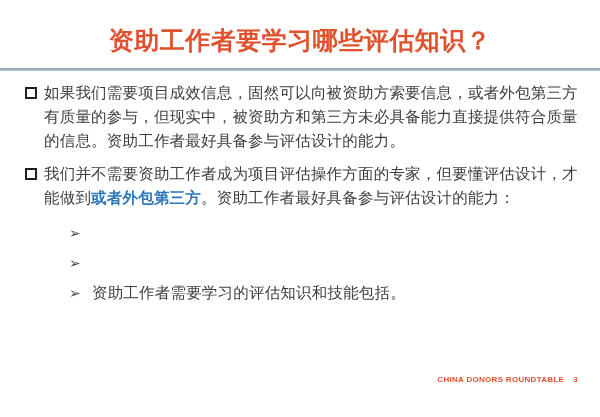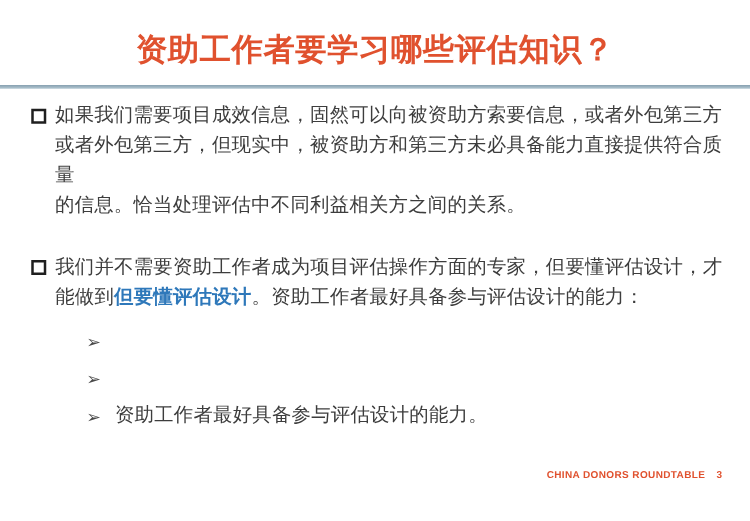--- a/index.html
+++ b/index.html
@@ -30,24 +30,23 @@
     height: 3px;
     background: linear-gradient(#87a0b0, #b4c8d3);
   }
   .content {
     padding: 10px 22px 0 25px;
     color: #3d3d3d;
   }
   .bullet-item {
     display: flex;
     align-items: flex-start;
-    justify-content: space-between;
   }
   .bullet-item + .bullet-item {
-    margin-top: 25px;
+    margin-top: 9px;
   }
   .square-bullet {
     flex: none;
     width: 8px;
     height: 8px;
     border: 2.5px solid #1f1f1f;
     margin-top: 6px;
     margin-right: 7px;
   }
   .bullet-text {
@@ -99,43 +98,43 @@
   <div class="slide-title">资助工作者要学习哪些评估知识？</div>
 
   <div class="divider"></div>
 
   <div class="content">
 
     <div class="bullet-item">
       <span class="square-bullet"></span>
       <div class="bullet-text">
         <div>如果我们需要项目成效信息，固然可以向被资助方索要信息，或者外包第三方</div>
-        <div>或者外包第三方，但现实中，被资助方和第三方未必具备能力直接提供符合质量</div>
-        <div>的信息。恰当处理评估中不同利益相关方之间的关系。</div>
+        <div>有质量的参与，但现实中，被资助方和第三方未必具备能力直接提供符合质量</div>
+        <div>的信息。资助工作者最好具备参与评估设计的能力。</div>
       </div>
     </div>
 
     <div class="bullet-item">
       <span class="square-bullet"></span>
       <div class="bullet-text">
         <div>我们并不需要资助工作者成为项目评估操作方面的专家，但要懂评估设计，才</div>
-        <div><span>能做到</span><span class="highlight">但要懂评估设计</span><span>。资助工作者最好具备参与评估设计的能力：</span></div>
+        <div><span>能做到</span><span class="highlight">或者外包第三方</span><span>。资助工作者最好具备参与评估设计的能力：</span></div>
       </div>
     </div>
 
     <div class="sub-list">
       <div class="sub-item">
         <span class="arrow-icon">➢</span>
       </div>
       <div class="sub-item">
         <span class="arrow-icon">➢</span>
       </div>
       <div class="sub-item">
         <span class="arrow-icon">➢</span>
-        <span>资助工作者最好具备参与评估设计的能力。</span>
+        <span>资助工作者需要学习的评估知识和技能包括。</span>
       </div>
     </div>
 
   </div>
 
   <div class="footer">
     <span>CHINA DONORS ROUNDTABLE</span><span class="page-num">3</span>
   </div>
 
 </div>

